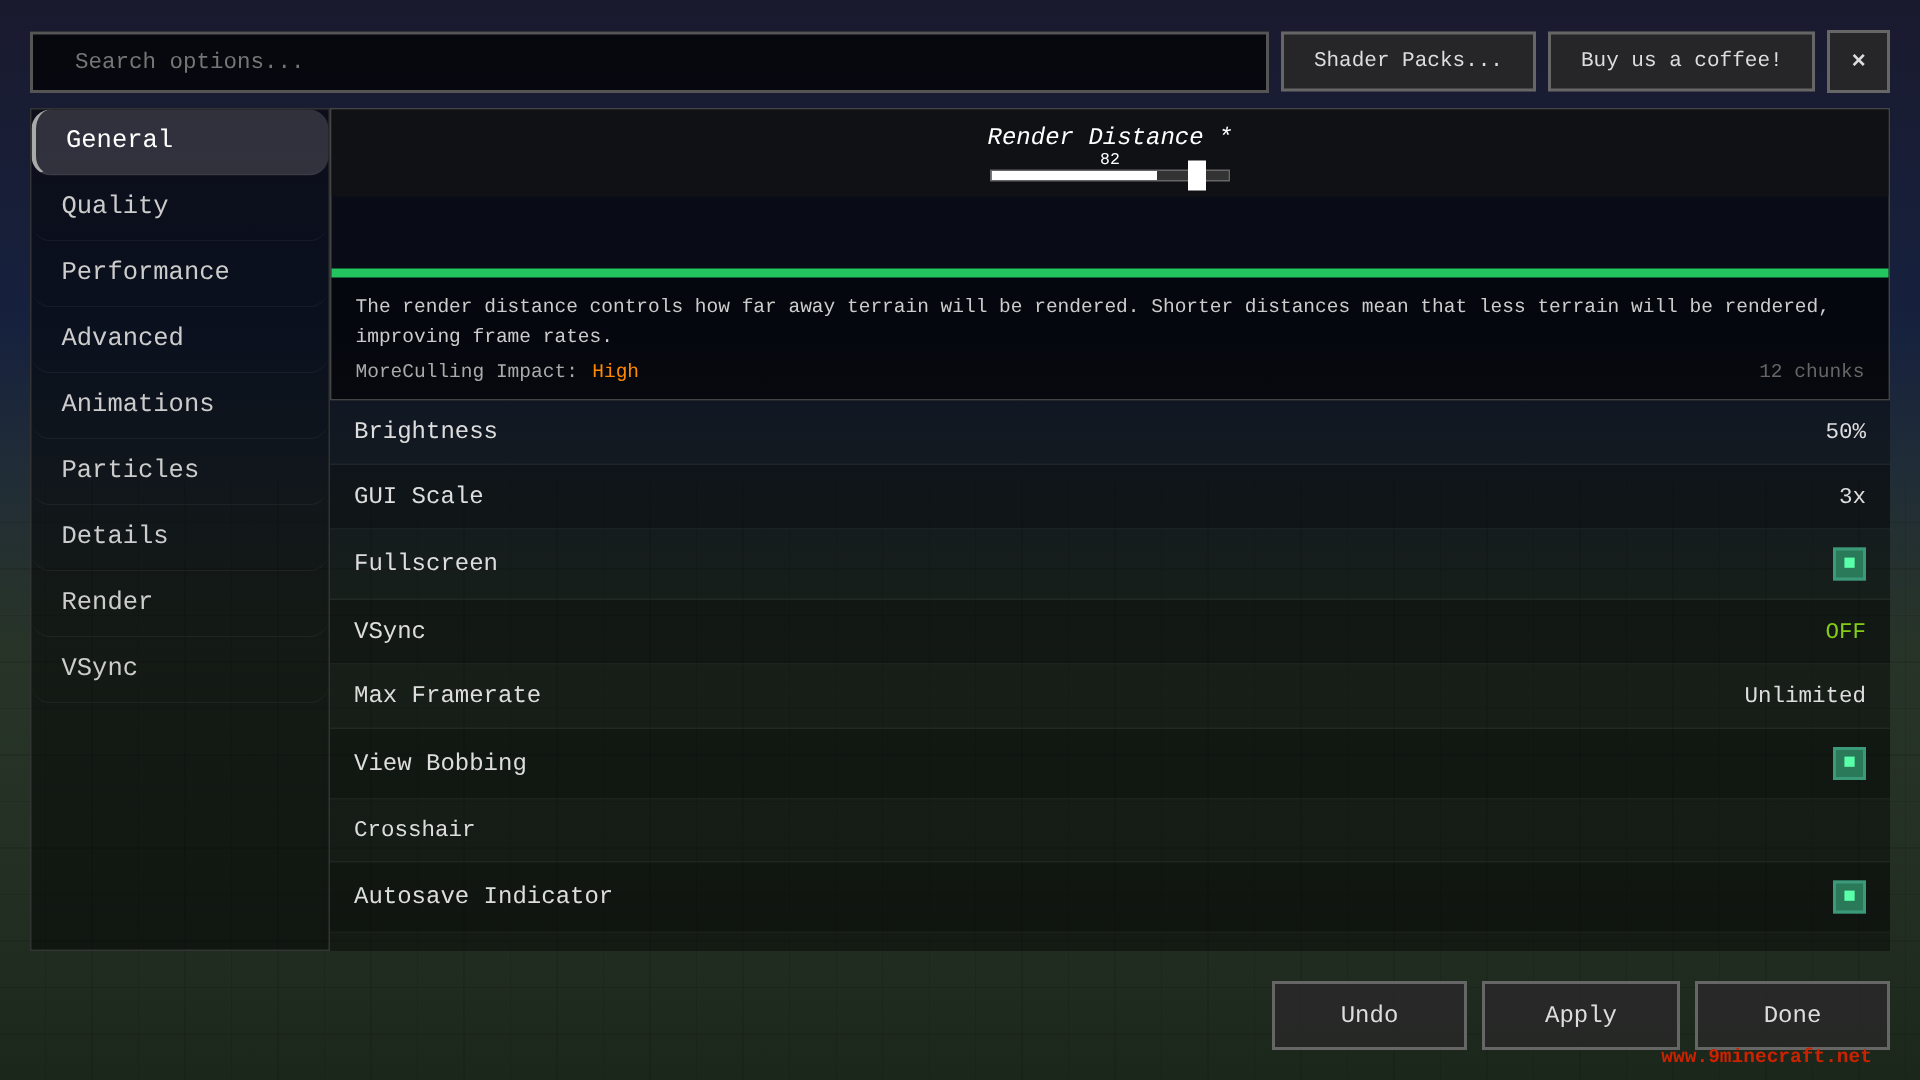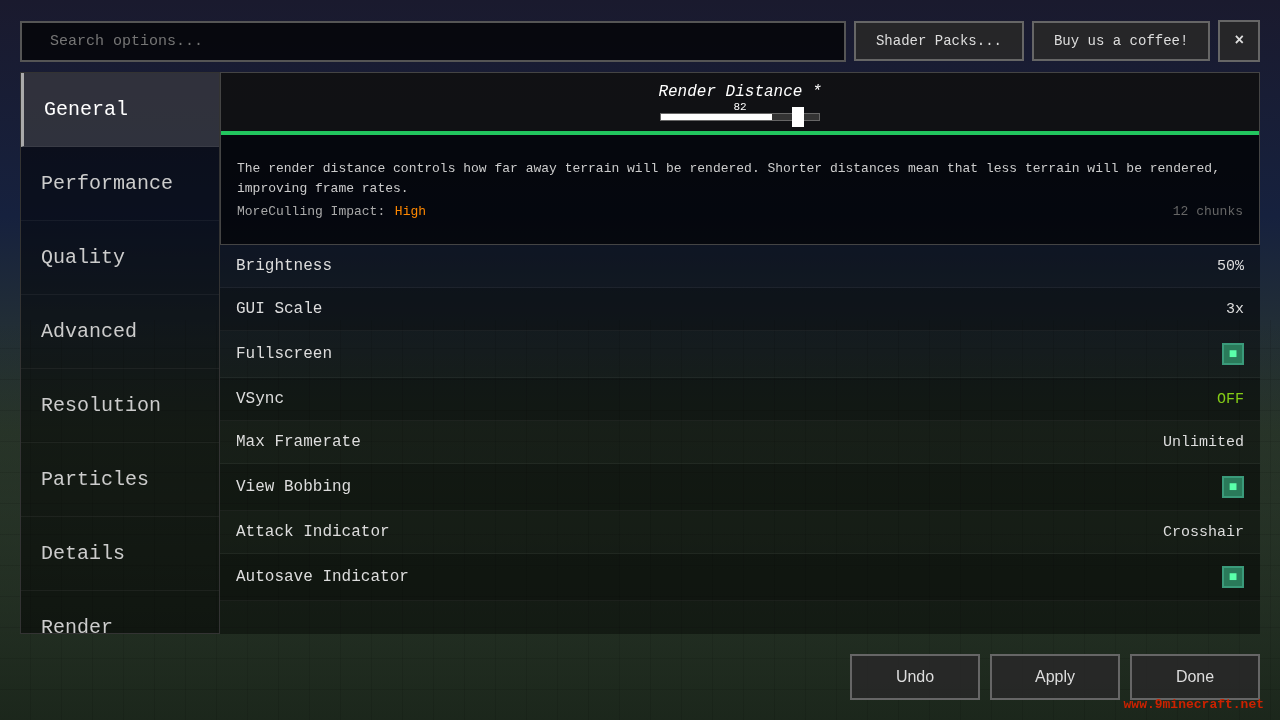--- a/index.html
+++ b/index.html
@@ -105,26 +105,27 @@
     
     .sidebar {
       width: 200px;
       background: rgba(0,0,0,0.5);
       display: flex;
       flex-direction: column;
       border: 1px solid #333;
     }
 
     .sidebar-item {
-      padding: 25px 20px;
+      padding: 12px 20px;
       color: #ccc;
       font-family: 'Courier New', monospace;
-      font-size: 20px;
+      font-size: 17px;
       cursor: pointer;
       border-bottom: 1px solid rgba(255,255,255,0.05);
+      border-radius: 13px;
     }
 
     .sidebar-item.active {
       background: rgba(255,255,255,0.15);
       color: #fff;
       border-left: 3px solid #aaa;
     }
 
     
     .settings-panel {
@@ -181,23 +182,24 @@
 
     .slider::-webkit-slider-thumb {
       -webkit-appearance: none;
       width: 12px;
       height: 20px;
       background: #fff;
       cursor: pointer;
     }
 
     .info-box {
-      padding: 24px 16px;
+      padding: 10px 16px;
       background: rgba(0,0,0,0.4);
-      border-top: 4px solid #22c55e;
+      border-top: 6px solid #22c55e;
+      margin-top: 48px;
     }
 
     .info-text {
       color: #ccc;
       font-family: 'Courier New', monospace;
       font-size: 13px;
       line-height: 1.5;
     }
 
     .info-row {
@@ -280,32 +282,32 @@
       justify-content: flex-end;
       gap: 10px;
       padding: 10px 0 0 0;
     }
 
     .btn-action {
       background: rgba(40,40,40,0.9);
       border: 2px solid #666;
       color: #ddd;
       padding: 12px 40px;
-      font-family: Liberation Sans, sans-serif;
+      font-family: Liberation Mono, monospace;
       font-size: 16px;
       cursor: pointer;
       min-width: 130px;
       text-align: center;
     }
 
     
     .watermark {
       position: absolute;
       bottom: 8px;
-      right: 16px;
+      right: 32px;
       color: #cc2200;
       font-family: 'Courier New', monospace;
       font-size: 13px;
       font-weight: bold;
       z-index: 20;
     }
 
     
     .settings-list::-webkit-scrollbar { width: 6px; }
     .settings-list::-webkit-scrollbar-track { background: rgba(0,0,0,0.3); }
@@ -326,30 +328,30 @@
     <button class="btn-close">×</button>
   </div>
 
   <div class="content-area">
 
     <div class="sidebar">
       <div class="sidebar-item active">
         <span>General</span>
       </div>
       <div class="sidebar-item">
+        <span>Quality</span>
+      </div>
+      <div class="sidebar-item">
         <span>Performance</span>
       </div>
       <div class="sidebar-item">
-        <span>Quality</span>
-      </div>
-      <div class="sidebar-item">
         <span>Advanced</span>
       </div>
       <div class="sidebar-item">
-        <span>Resolution</span>
+        <span>Animations</span>
       </div>
       <div class="sidebar-item">
         <span>Particles</span>
       </div>
       <div class="sidebar-item">
         <span>Details</span>
       </div>
       <div class="sidebar-item">
         <span>Render</span>
       </div>
@@ -409,21 +411,20 @@
           <span class="row-name">Max Framerate</span>
           <span class="row-value">Unlimited</span>
         </div>
 
         <div class="setting-row">
           <span class="row-name">View Bobbing</span>
           <div class="toggle-box">■</div>
         </div>
 
         <div class="setting-row">
-          <span class="row-name">Attack Indicator</span>
           <span class="row-value">Crosshair</span>
         </div>
 
         <div class="setting-row">
           <span class="row-name">Autosave Indicator</span>
           <div class="toggle-box">■</div>
         </div>
 
       </div>
     </div>

